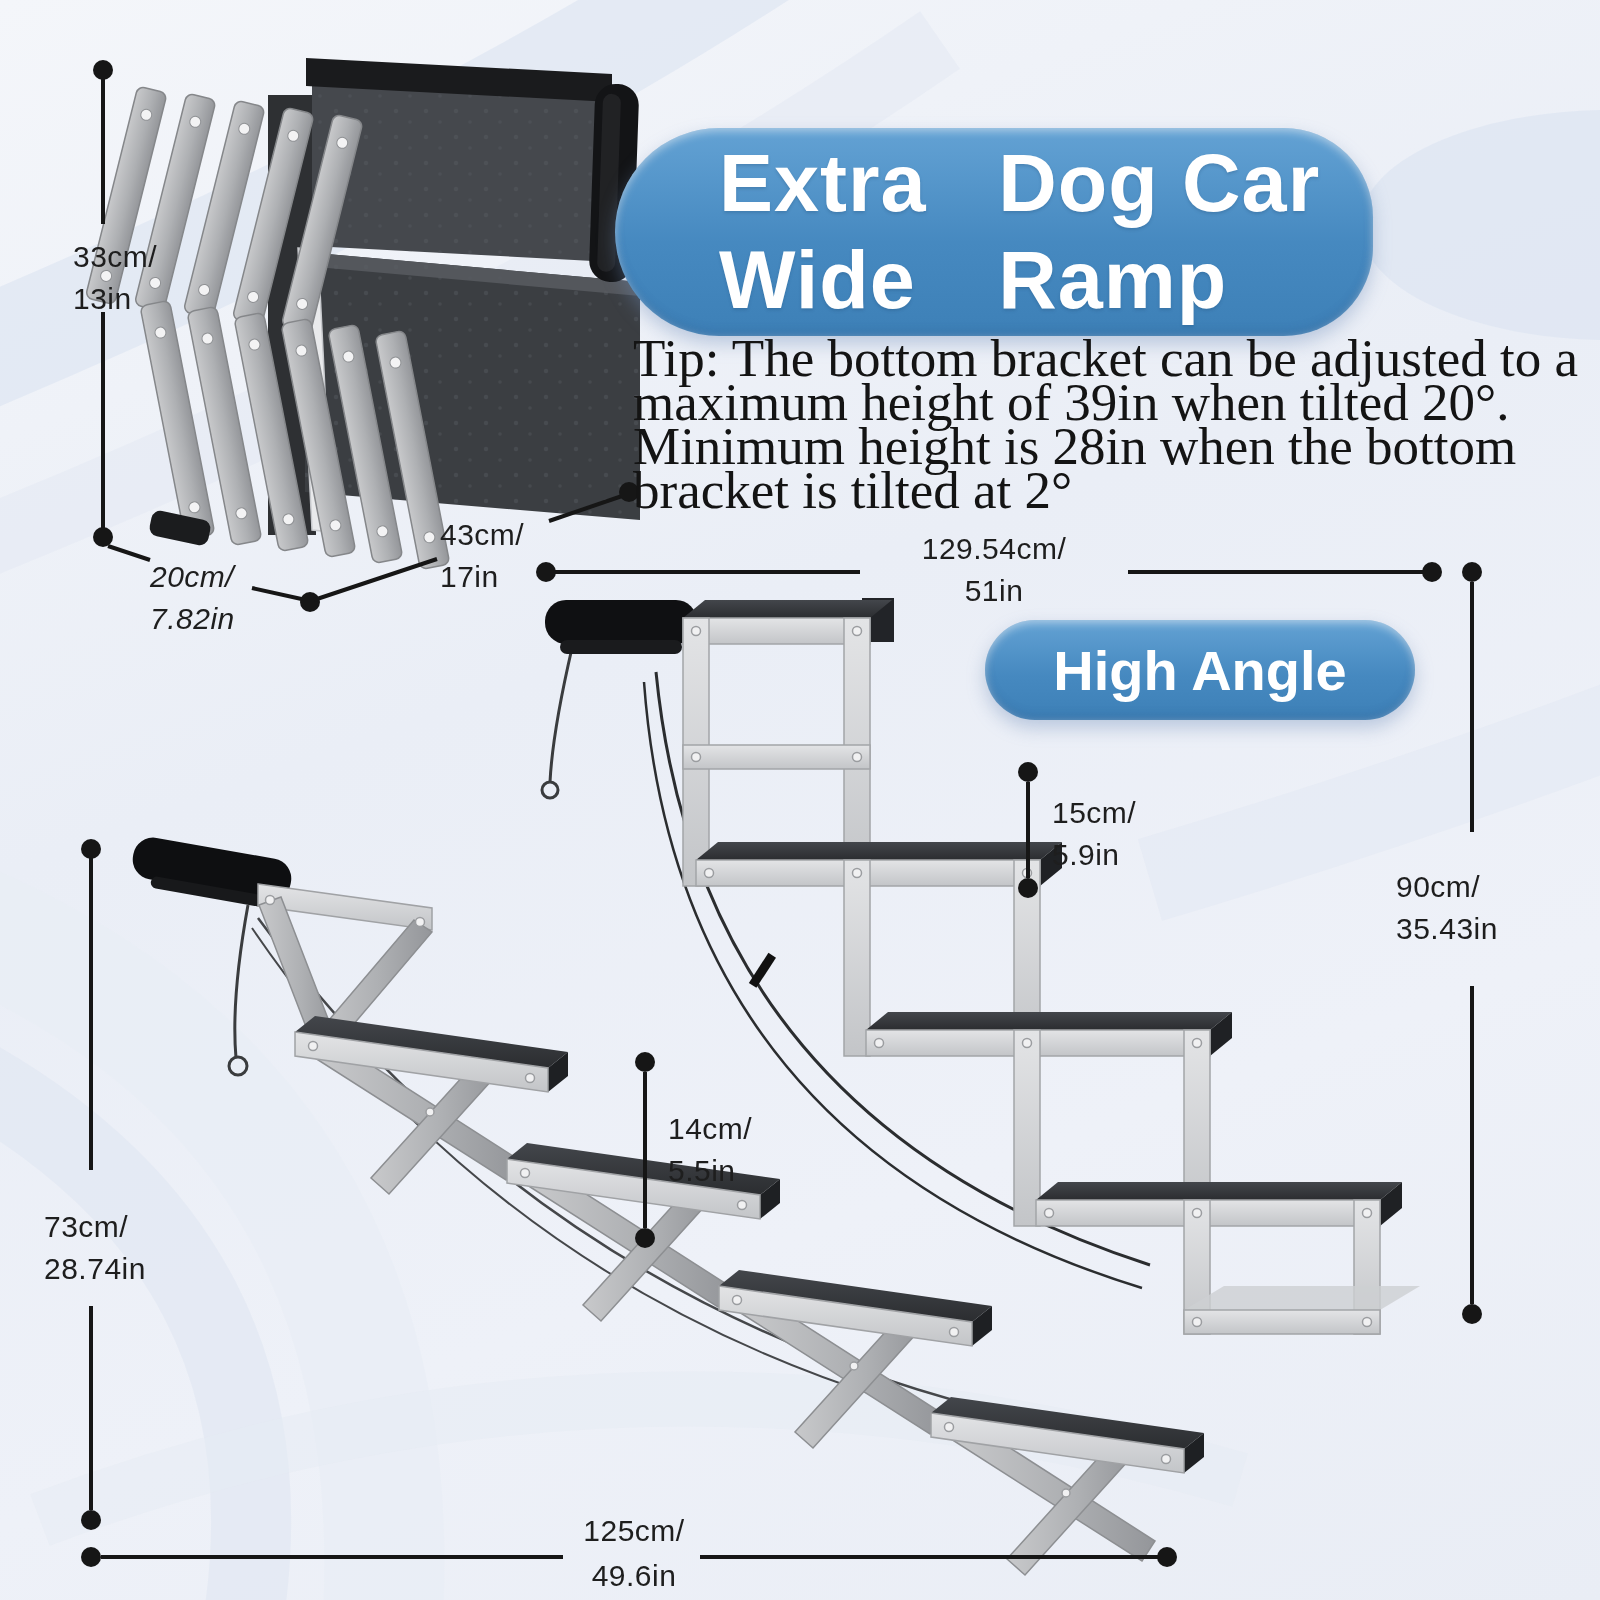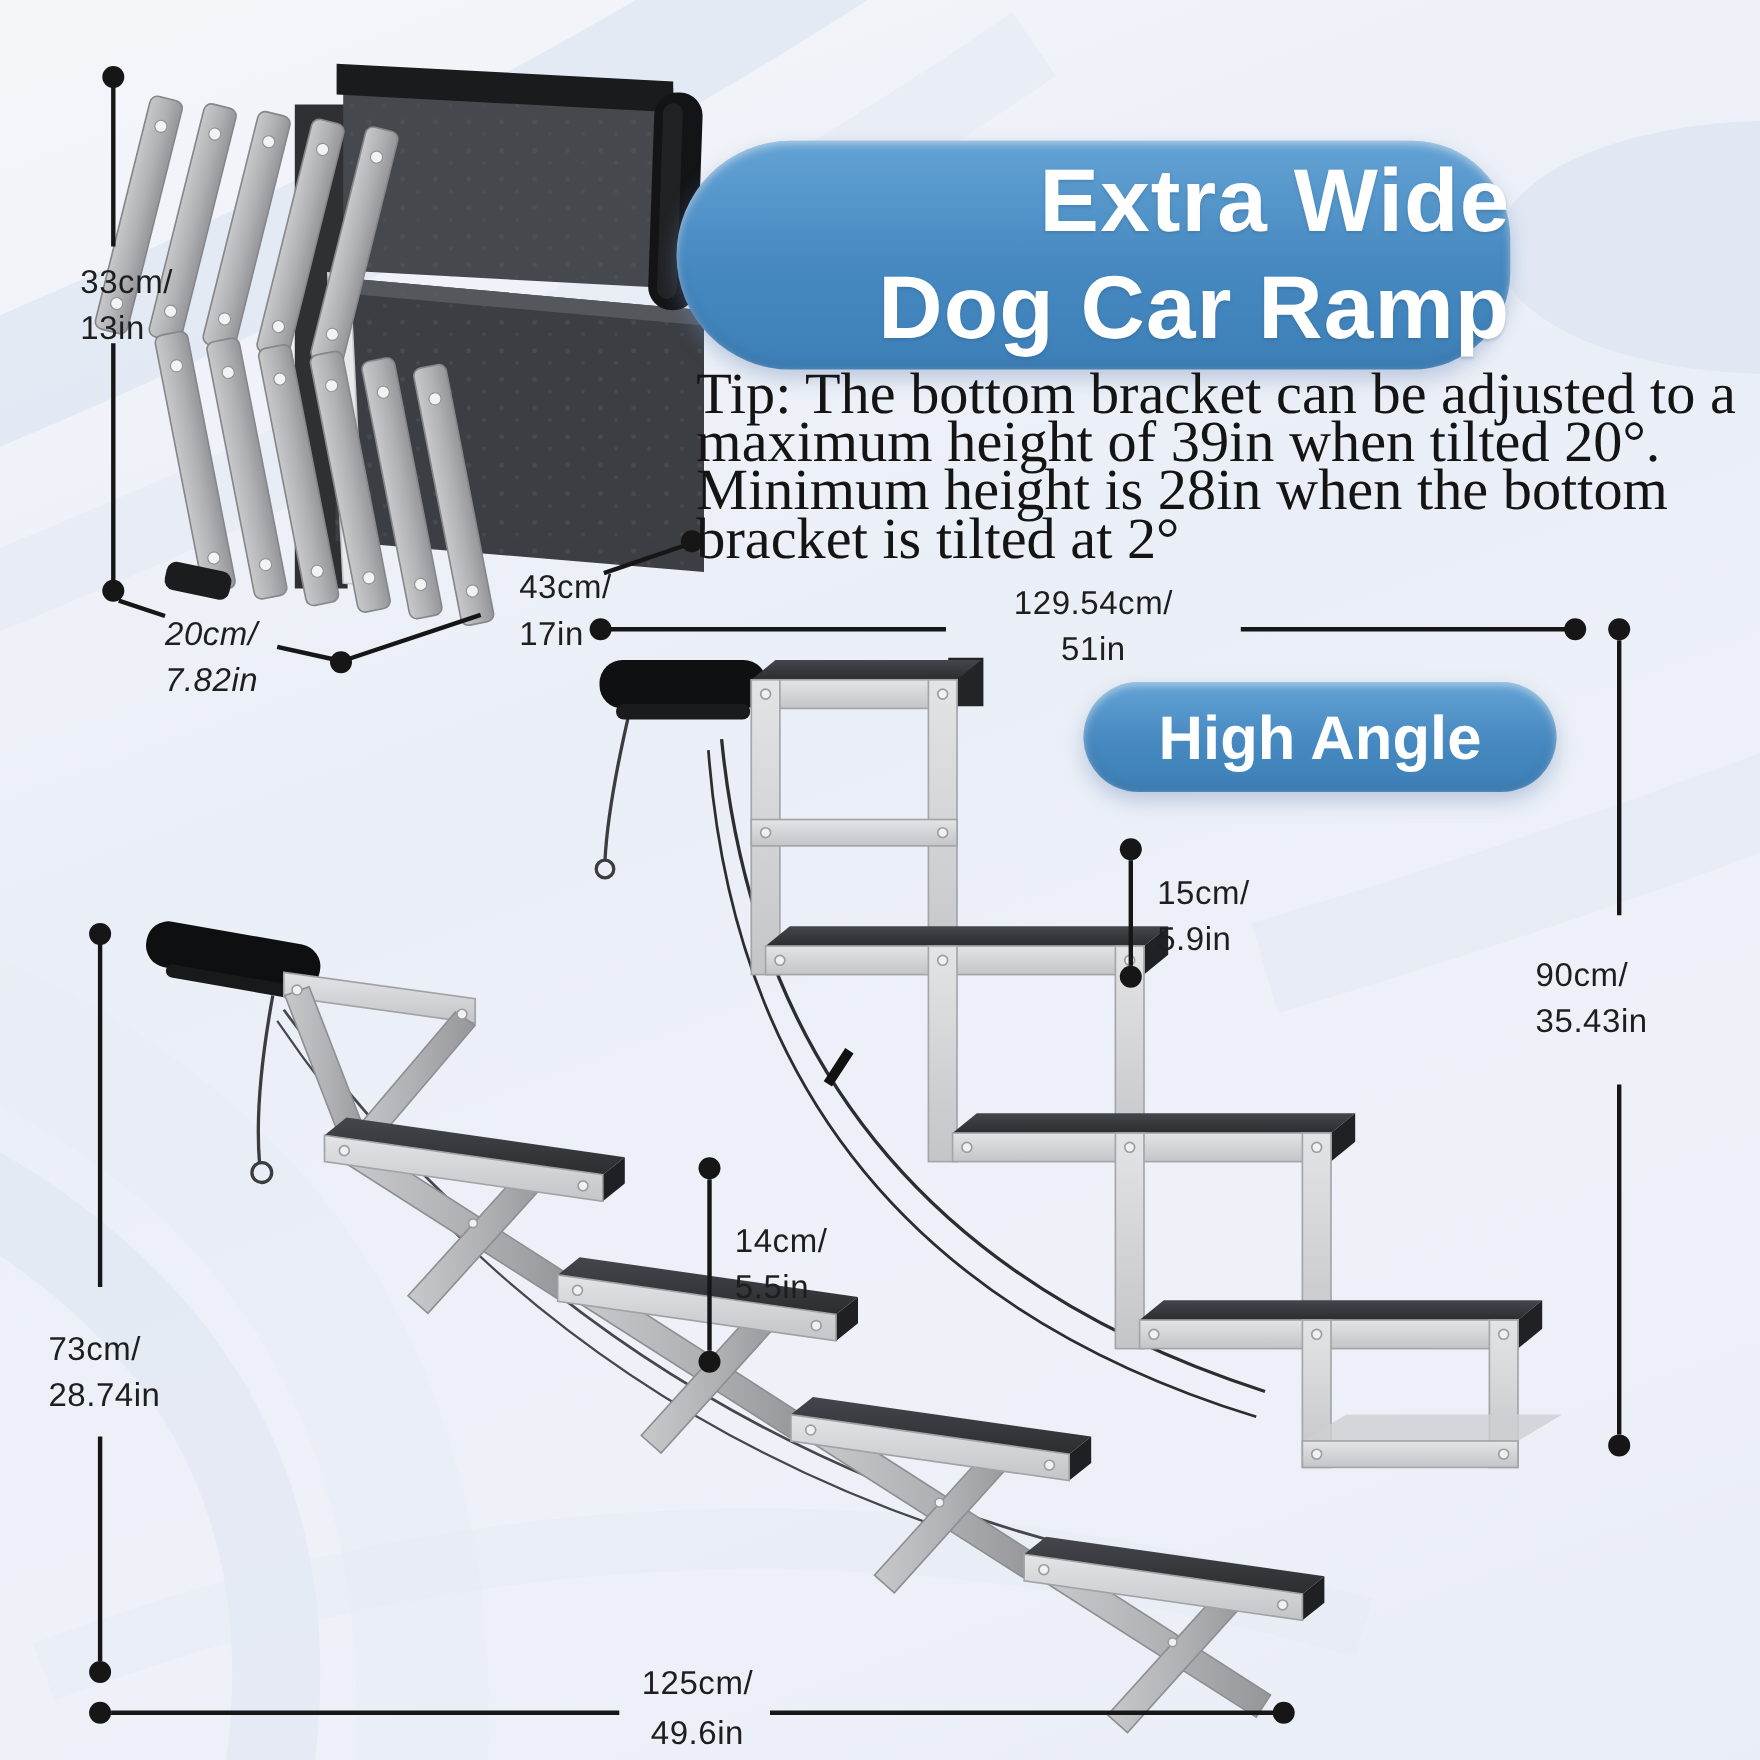--- a/index.html
+++ b/index.html
@@ -6,21 +6,21 @@
   body{width:1600px;height:1600px;font-family:"Liberation Sans",sans-serif;}
   .canvas{position:relative;width:1600px;height:1600px;overflow:hidden;
     background:linear-gradient(160deg,#f4f6fa 0%,#eaeef6 40%,#eef1f8 70%,#e9edf5 100%);}
   .artlayer{position:absolute;left:0;top:0;width:1600px;height:1600px;}
 
   .pill{position:absolute;display:flex;align-items:center;justify-content:center;
     color:#ffffff;font-weight:bold;
     background:linear-gradient(180deg,#63a2d4 0%,#4689c0 55%,#3d80b7 100%);
     box-shadow:0 8px 18px rgba(110,140,185,.40), inset 0 3px 8px rgba(255,255,255,.50), inset 0 -4px 10px rgba(40,80,130,.25);}
   .pill-title{left:615px;top:128px;width:758px;height:208px;border-radius:112px 96px 96px 112px;
-    flex-direction:column;align-items:flex-end;justify-content:center;padding-left:104px;box-sizing:border-box;}
+    align-items:center;justify-content:center;padding-left:104px;box-sizing:border-box;}
   .pill-title .t-line{font-size:81px;line-height:97px;letter-spacing:1px;text-shadow:0 2px 3px rgba(30,70,110,.25);}
   .pill-high{left:985px;top:620px;width:430px;height:100px;border-radius:52px;font-size:56px;}
   .pill-low{left:237px;top:1348px;width:428px;height:98px;border-radius:50px;font-size:60px;}
 
   .tip{position:absolute;left:633px;top:336px;width:830px;
     font-family:"Liberation Serif",serif;font-size:53px;line-height:44px;color:#141414;}
   .tip div{white-space:nowrap;}
 
   .dim-label{position:absolute;font-size:30px;line-height:42px;color:#1e1e1e;letter-spacing:.5px;}
   .dim-label span{display:block;}
@@ -292,21 +292,21 @@
   <div class="dim-label" style="left:73px;top:236px;">
     <span>33cm/</span>
     <span>13in</span>
   </div>
 
   <div class="dim-label" style="left:150px;top:556px;font-style:italic;">
     <span>20cm/</span>
     <span>7.82in</span>
   </div>
 
-  <div class="dim-label" style="left:472px;top:514px;">
+  <div class="dim-label" style="left:440px;top:514px;">
     <span>43cm/</span>
     <span>17in</span>
   </div>
 
   <div class="dim-label dim-center" style="left:860px;top:528px;width:268px;">
     <span>129.54cm/</span>
     <span>51in</span>
   </div>
 
   <div class="dim-label" style="left:1052px;top:792px;">

